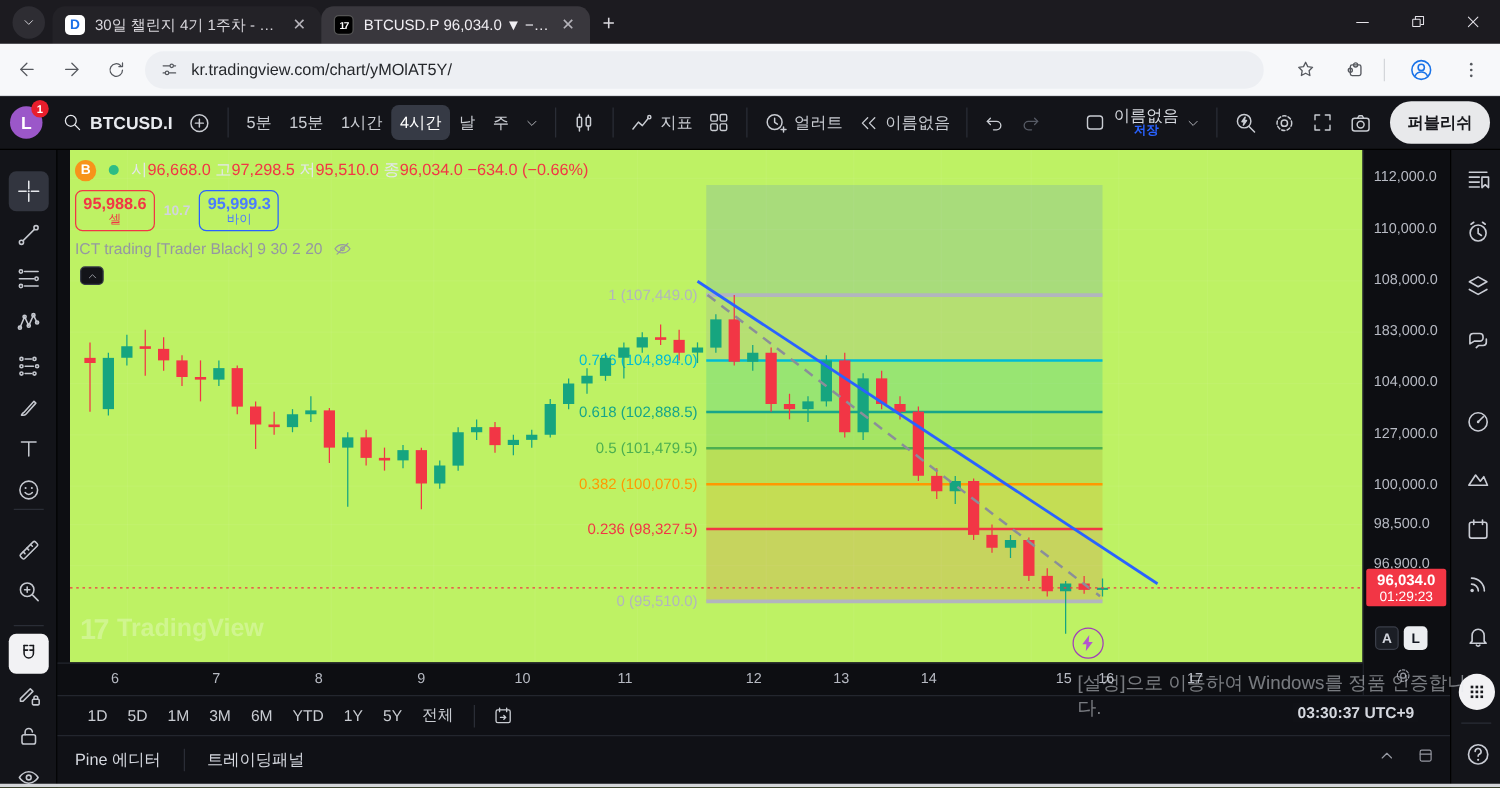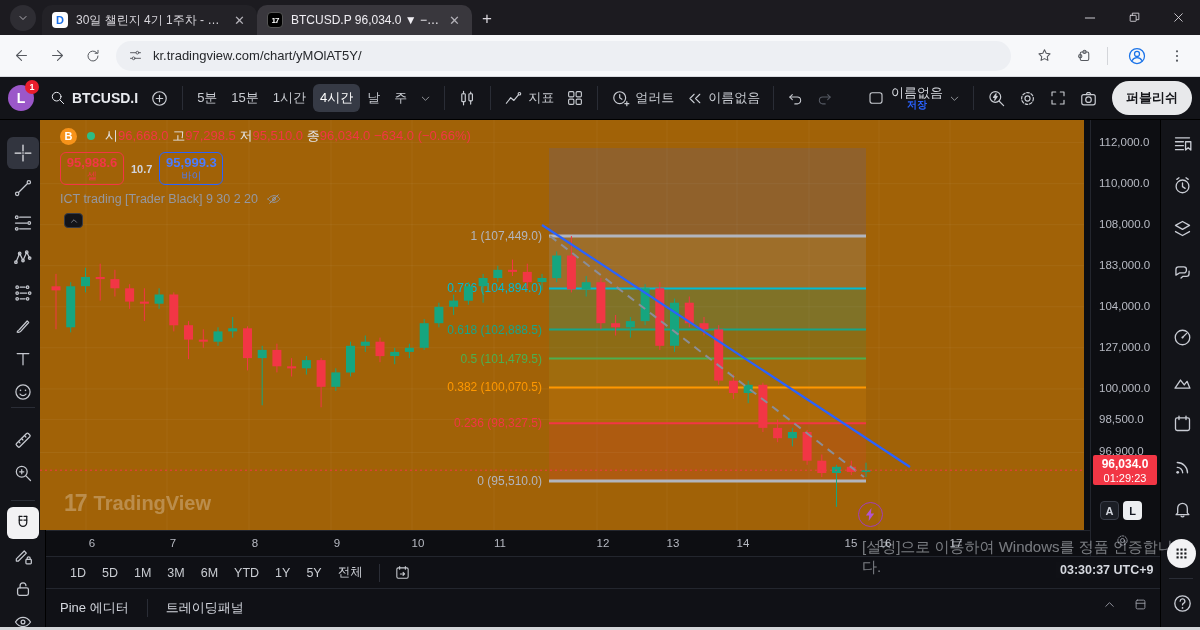--- a/index.html
+++ b/index.html
@@ -51,21 +51,21 @@
   
   .lefttools{position:absolute;left:0;top:120px;width:46px;height:510px;background:#131419;border-right:1px solid #000;}
   .ltool{position:absolute;left:7px;width:32px;height:32px;display:flex;align-items:center;justify-content:center;
     color:#c5c8cf;border-radius:6px;}
   .ltool.graybg{background:#32353f;color:#e6e8ec;}
   .ltool.whitebg{background:#f2f2f4;color:#17181c;}
   .ldiv{position:absolute;left:11px;width:24px;height:1px;background:#2a2d36;}
   .righttools{position:absolute;left:1160px;top:120px;width:40px;height:510px;background:#131419;border-left:1px solid #000;}
   .rtool{position:absolute;left:9px;width:24px;height:24px;display:flex;align-items:center;justify-content:center;color:#c9ccd4;}
   .rtool.appscircle{left:6px;width:29px;height:29px;border-radius:50%;background:#f2f2f4;color:#17181c;}
-  .chartbg{position:absolute;left:40px;top:120px;width:1044px;height:410px;background:#a16207;overflow:hidden;}
+  .chartbg{position:absolute;left:56px;top:120px;width:1044px;height:410px;background:#bef264;overflow:hidden;}
   #chartsvg{position:absolute;left:0;top:0;}
   .overlay{position:absolute;left:46px;top:120px;width:1044px;height:410px;pointer-events:none;}
   .legendrow{position:absolute;left:14px;top:7px;display:flex;align-items:center;gap:6px;white-space:nowrap;}
   .btcicon{width:17px;height:17px;border-radius:50%;background:#f7931a;color:#fff;font-weight:bold;font-size:11px;
     display:flex;align-items:center;justify-content:center;}
   .symtitle{font-size:15px;color:#e8eaf0;}
   .greendot{width:8px;height:8px;border-radius:50%;background:#2dbd85;margin:0 4px;}
   .ohlc{font-size:13px;color:#e4e6eb;}
   .ohlc b{font-weight:normal;color:#f23645;}
   .qbox{border:1px solid;border-radius:6px;width:64px;padding:3px 0;text-align:center;line-height:1.1;}
@@ -104,21 +104,21 @@
   .statusbar{position:absolute;left:46px;top:588px;width:1114px;height:39px;background:#101116;border-top:1px solid #23262e;
     display:flex;align-items:center;color:#d5d8df;}
   .sbtn{font-size:13px;padding:6px 14px;}
   .ssep{width:1px;height:18px;background:#2a2d36;margin:0 4px;}
   .sb-right{position:absolute;right:12px;top:8px;display:flex;gap:16px;color:#9598a1;}
   .bottomstrip{position:absolute;left:0;top:627px;width:1200px;height:3px;background:#d4d6d9;}
   
   .winmark{position:absolute;left:862px;top:537px;color:rgba(228,231,238,0.5);pointer-events:none;z-index:8;line-height:1.35;}
   .winmark .l1{font-size:19px;}
   .winmark .l2,.winmark .l3{font-size:15px;}
-  .utclabel{position:absolute;left:1056px;top:562px;z-index:9;background:#101116;padding:1px 4px;
+  .utclabel{position:absolute;left:1034px;top:562px;z-index:9;background:#101116;padding:1px 4px;
     font-size:12.5px;font-weight:bold;color:#d5d8df;}
   svg{display:block;}
 </style>
 </head>
 <body>
 
 <div id="stage">
 
   <div class="tabstrip">
     <div class="tab-dd">

